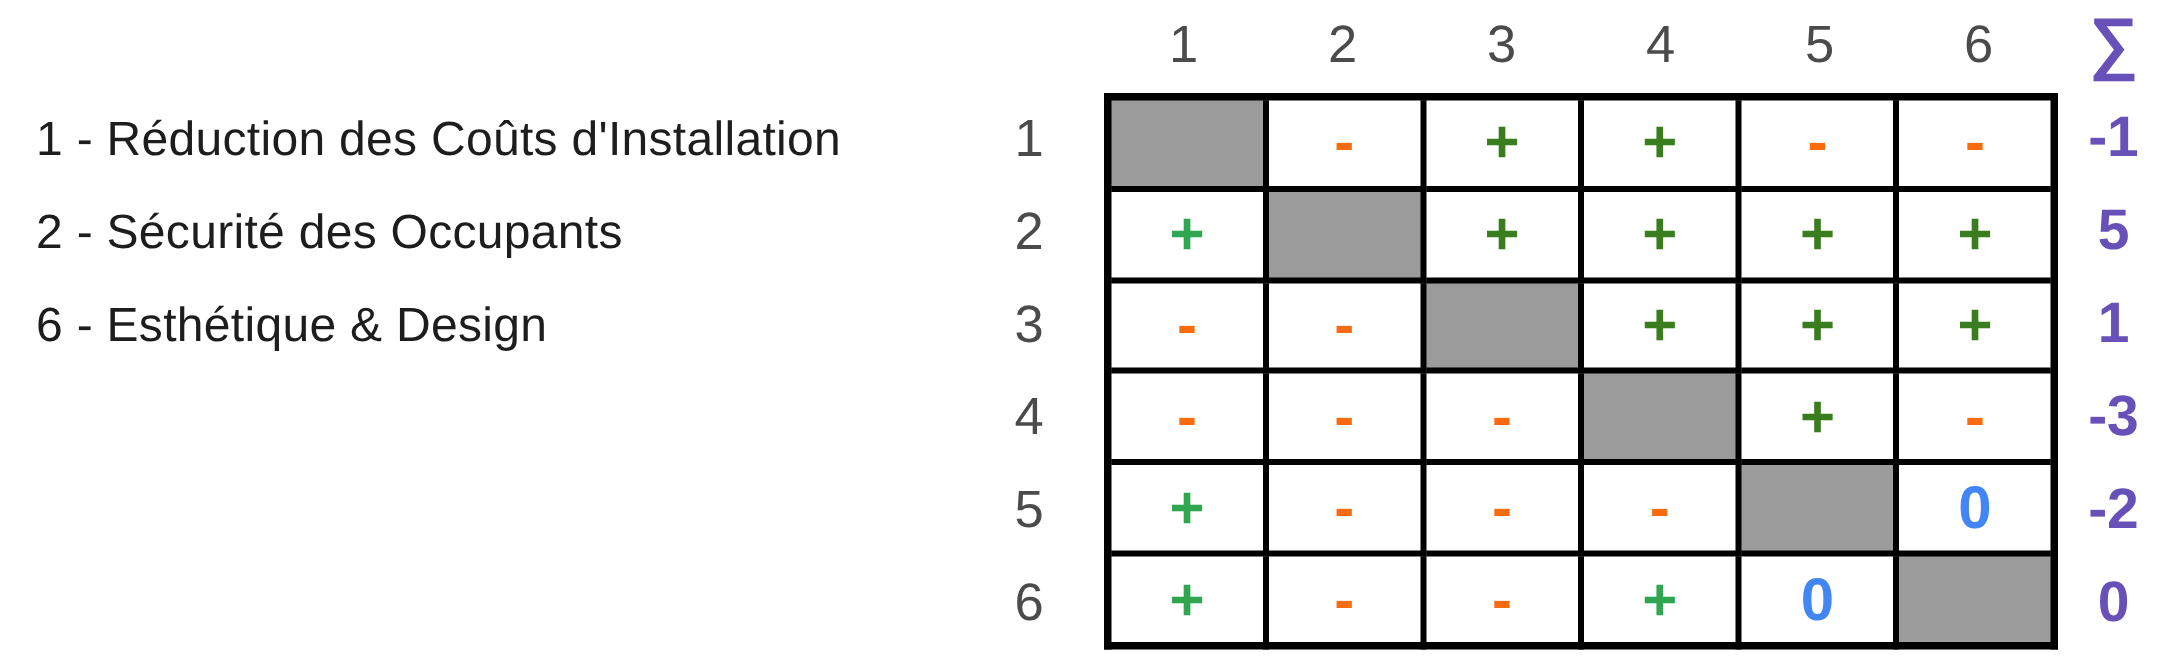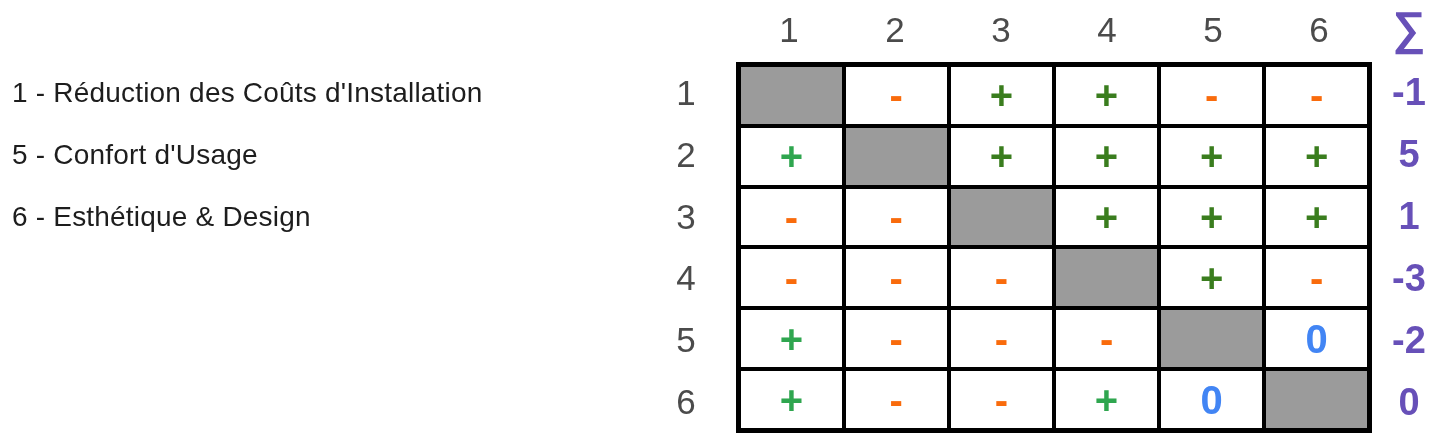--- a/index.html
+++ b/index.html
@@ -12,23 +12,24 @@
   }
 
   
   .criteria-list {
     position: absolute; left: 12px; top: 62px;
     height: 371px;
     display: grid; grid-template-rows: repeat(6, 1fr);
   }
   .criterion {
     display: flex; align-items: center;
-    font-size: 28px; font-weight: 500;
+    font-size: 32px; font-weight: 500;
     letter-spacing: 0.2px; white-space: nowrap;
     color: var(--c-label, #1d1d1d);
+    margin-left: 12px;
   }
 
   
   .row-headers {
     position: absolute; left: 658px; top: 62px;
     width: 56px; height: 371px;
     display: grid; grid-template-rows: repeat(6, 1fr);
   }
   .row-header {
     display: flex; align-items: center; justify-content: center;
@@ -79,21 +80,21 @@
     display: flex; align-items: center; justify-content: center;
     font-size: 38px; font-weight: 700;
     color: var(--c-sum, #6750b8);
   }
 </style>
 </head>
 <body>
 
 <div class="criteria-list">
     <div class="criterion">1 - Réduction des Coûts d'Installation</div>
-    <div class="criterion">5 - Confort d'Usage</div>
+    <div class="criterion">2 - Sécurité des Occupants</div>
     <div class="criterion">6 - Esthétique &amp; Design</div>
   </div>
 
 <div class="row-headers">
     <div class="row-header">1</div>
     <div class="row-header">2</div>
     <div class="row-header">3</div>
     <div class="row-header">4</div>
     <div class="row-header">5</div>
     <div class="row-header">6</div>

